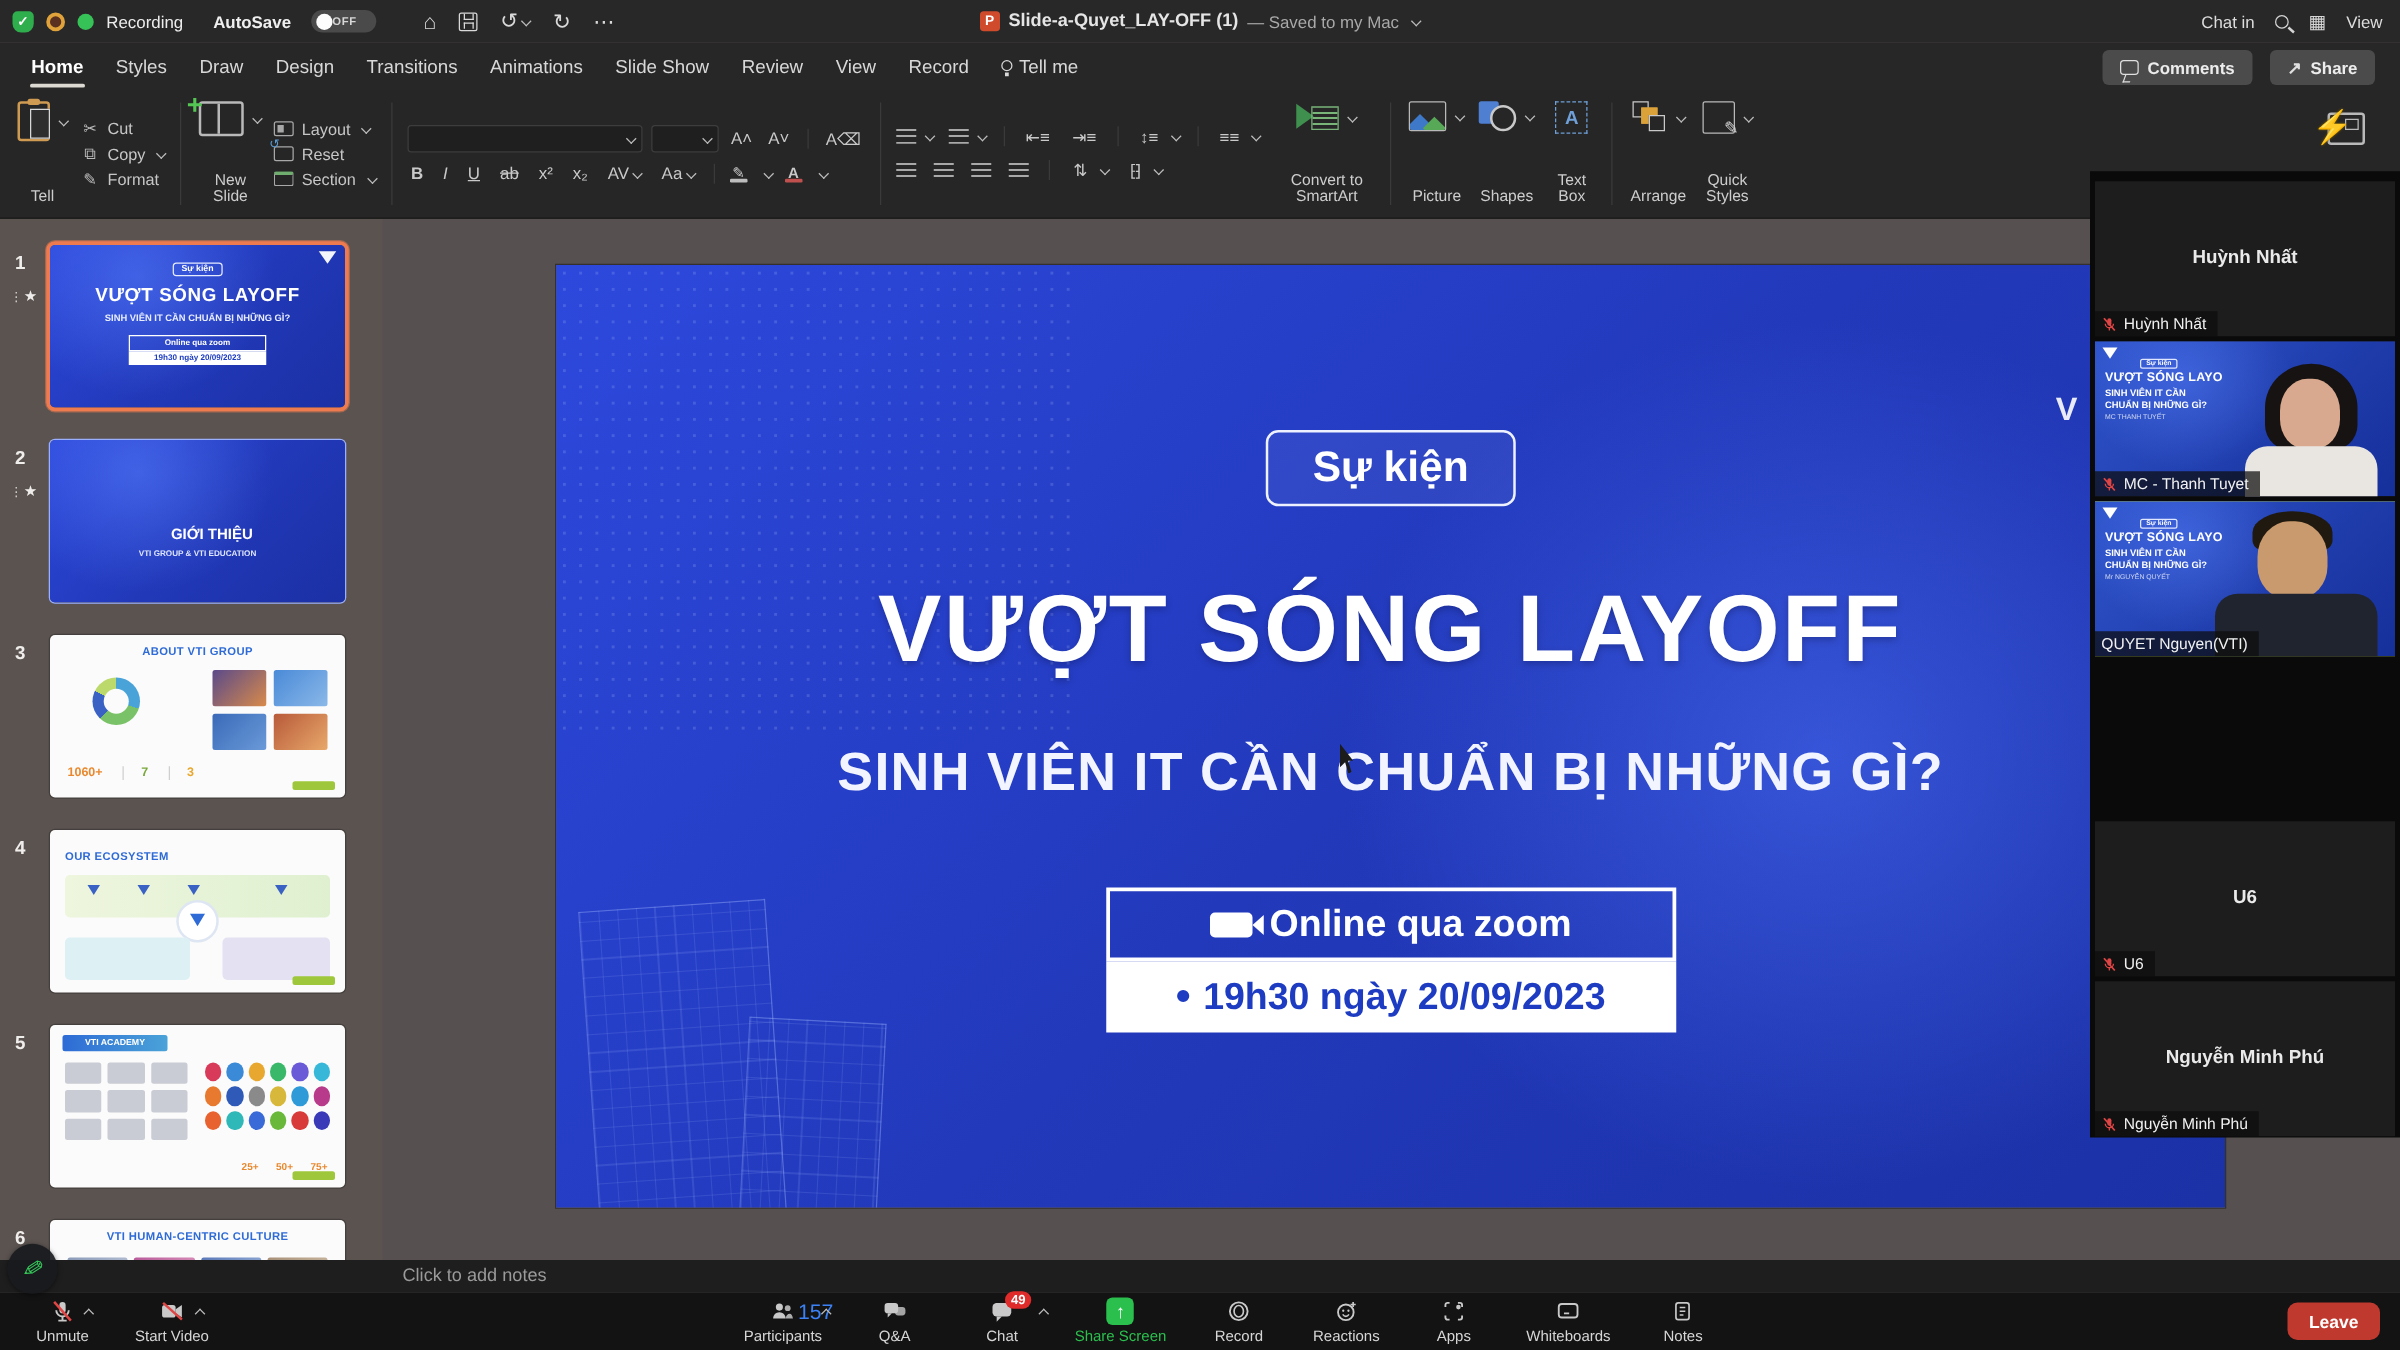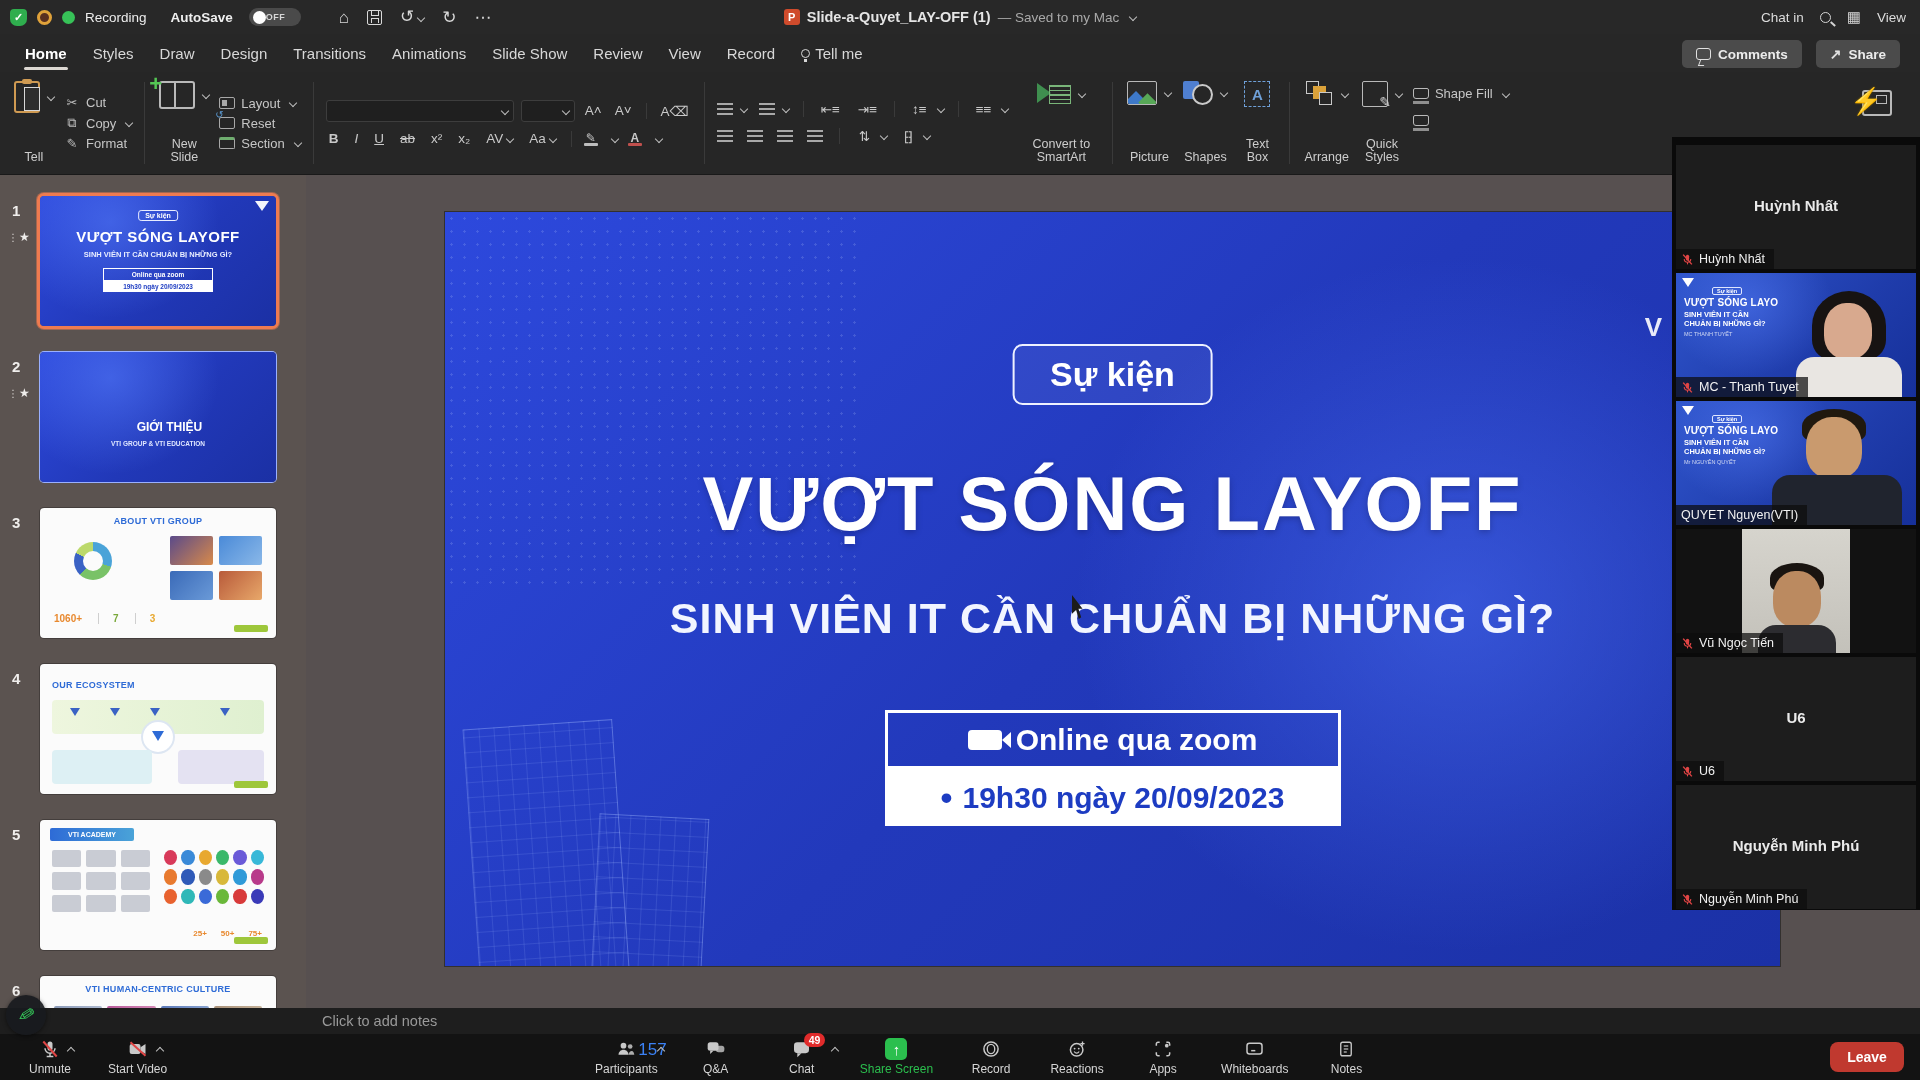--- a/index.html
+++ b/index.html
@@ -439,30 +439,20 @@
         </span>
       <span class="lab">Arrange</span>
     </div>
     <div class="rbig">
       <span class="iconrow">
           <span class="qsico"></span>
           <span class="chev"></span>
         </span>
       <span class="lab" style="width:42px">Quick Styles</span>
     </div>
-    <div class="rcol" style="justify-content:flex-start;padding-top:8px;gap:14px">
-      <span class="sitem">
-          <span class="fillico"></span>
-          <span>Shape Fill</span>
-          <span class="chev"></span>
-        </span>
-      <span class="sitem">
-          <span class="fillico"></span>
-        </span>
-    </div>
   </div>
   <div class="designer">
     <span class="win"></span>
     <span class="bolt">⚡</span>
   </div>
 
   <aside class="thumbs">
 
     <div class="thumbrow" style="top:21px">
       <span class="tnum">1</span>
@@ -791,38 +781,20 @@
           <span class="hair" style="left:30px;top:0;width:64px;height:34px;background:#20190f"></span>
           <span class="head" style="left:34px;top:8px;width:56px;height:62px;background:#c99a6e"></span>
           <span class="body" style="left:0;top:66px;width:130px;height:52px;background:#20242e"></span>
         </div>
       </div>
       <div class="chip">
         <span>QUYET Nguyen(VTI)</span>
       </div>
     </div>
 
-    <div class="ptile" style="top:392px;background:#121212">
-      <div class="vcol">
-        <div class="person" style="left:14px;top:34px;width:80px;height:90px">
-          <span class="hair" style="left:14px;top:0;width:54px;height:30px;background:#191410"></span>
-          <span class="head" style="left:17px;top:8px;width:48px;height:56px;background:#bb8a60"></span>
-          <span class="body" style="left:2px;top:62px;width:78px;height:28px;background:#2c2c30"></span>
-        </div>
-      </div>
-      <div class="chip">
-        <svg class="micoff" width="13" height="13" viewBox="0 0 24 24">
-            <rect x="9" y="3" width="6" height="11" rx="3" fill="#e04545"></rect>
-            <path d="M6 11c0 3.3 2.7 6 6 6s6-2.7 6-6" fill="none" stroke="#e04545" stroke-width="2"></path>
-            <line x1="12" y1="17" x2="12" y2="21" stroke="#e04545" stroke-width="2"></line>
-            <line x1="4" y1="3" x2="20" y2="21" stroke="#e04545" stroke-width="2.6"></line>
-          </svg>
-        <span>Vũ Ngọc Tiến</span>
-      </div>
-    </div>
 
     <div class="ptile" style="top:520px">
       <div class="pname-center">U6</div>
       <div class="chip">
         <svg class="micoff" width="13" height="13" viewBox="0 0 24 24">
             <rect x="9" y="3" width="6" height="11" rx="3" fill="#e04545"></rect>
             <path d="M6 11c0 3.3 2.7 6 6 6s6-2.7 6-6" fill="none" stroke="#e04545" stroke-width="2"></path>
             <line x1="12" y1="17" x2="12" y2="21" stroke="#e04545" stroke-width="2"></line>
             <line x1="4" y1="3" x2="20" y2="21" stroke="#e04545" stroke-width="2.6"></line>
           </svg>

